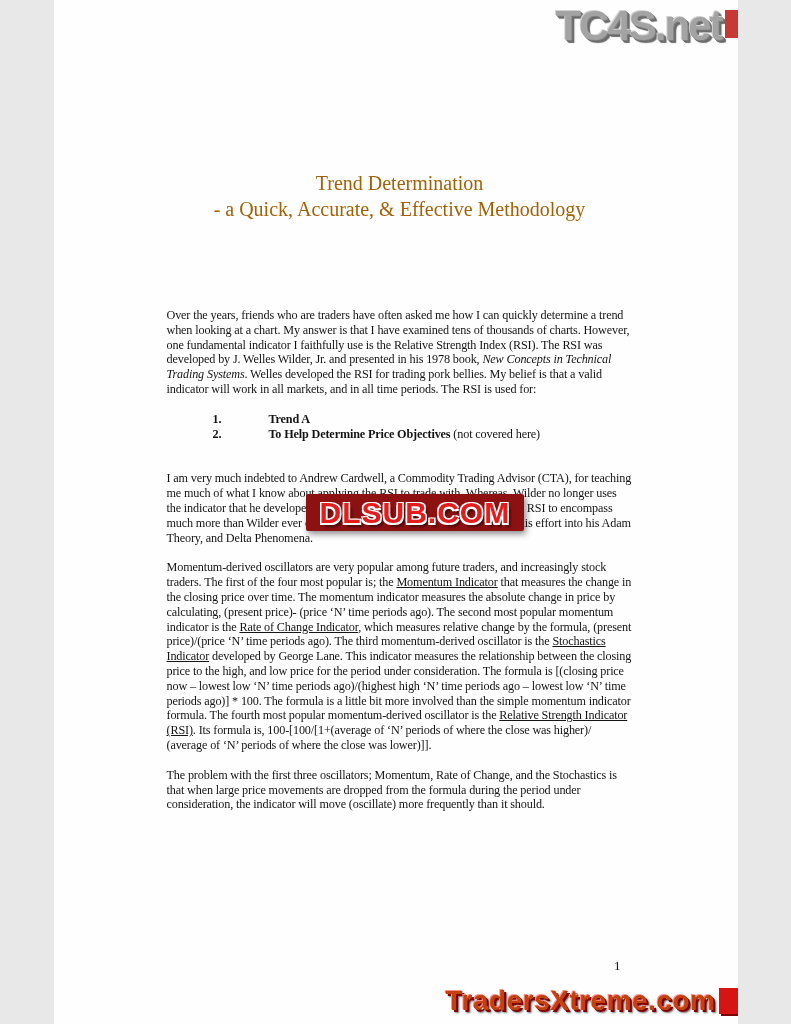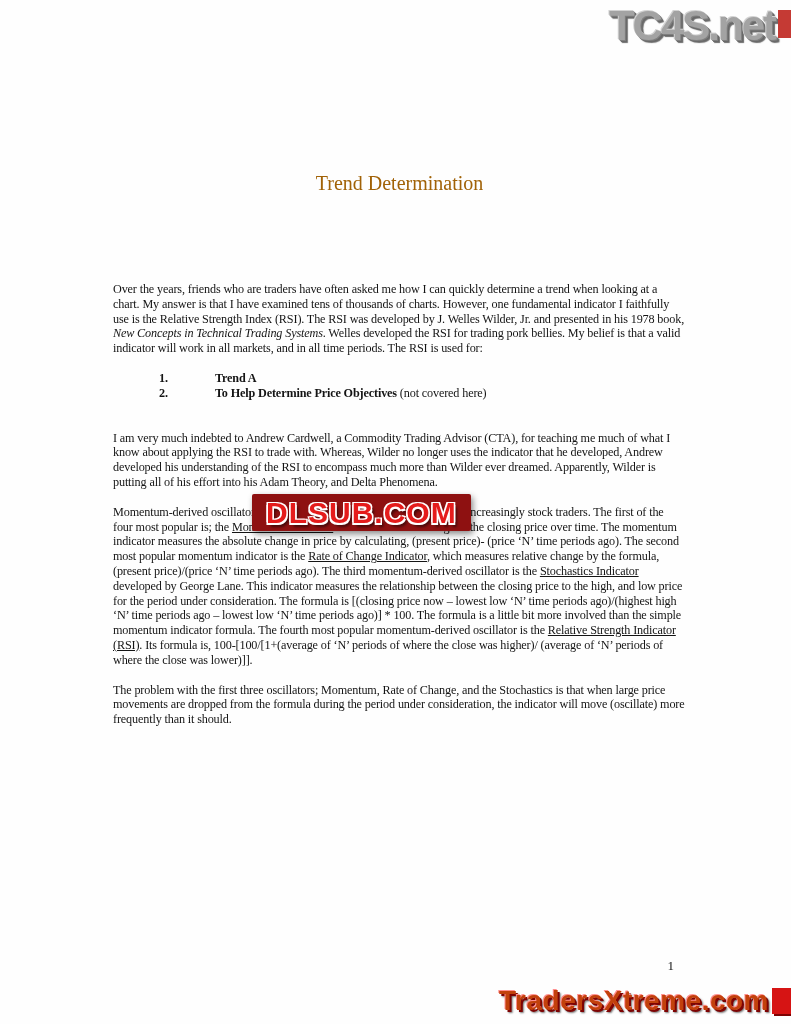--- a/index.html
+++ b/index.html
@@ -1,17 +1,17 @@
 <!DOCTYPE html>
 <html><head>
 <meta charset="utf-8">
 <style>
   html,body { margin:0; padding:0; background:#e8e8e8; }
   .page {
-    position:relative; width:791px; height:1024px; margin:0 auto;
+    position:relative; width:684px; height:1024px; margin:0 auto;
     background:#fefefe; overflow:hidden;
     font-family:"Liberation Serif", serif; color:#141414;
   }
   .content { padding:0 105px 0 113px; }
 
   .title {
     margin:170px 0 0; font-size:20px; font-weight:normal;
     line-height:26px; text-align:center; color:#a16207;
   }
   .byline { margin-top:84px; text-align:center; font-size:13px; line-height:16px; }
@@ -66,20 +66,21 @@
 <div class="page">
 
   <div class="wm-top">
     <span class="wm-top-text">TC4S.net</span>
     <span class="wm-top-box"></span>
   </div>
 
   <div class="content">
     <h1 class="title">
       <div>Trend Determination</div>
+      <div>- a Quick, Accurate, &amp; Effective Methodology</div>
     </h1>
 
 
     <div class="body-text">
         <p class="para"><span class="n">Over the years, friends who are traders have often asked me how I can quickly determine a trend when looking at a chart. My answer is that I have examined tens of thousands of charts. However, one fundamental indicator I faithfully use is the Relative Strength Index (RSI). The RSI was developed by J. Welles Wilder, Jr. and presented in his 1978 book, </span><span class="i">New Concepts in Technical Trading Systems</span><span class="n">. Welles developed the RSI for trading pork bellies. My belief is that a valid indicator will work in all markets, and in all time periods.  The RSI is used for:</span></p>
         <div class="list">
           <div class="list-item">
             <span class="num">1.</span>
             <span class="li-text"><span class="b">Trend A</span></span>
           </div>

